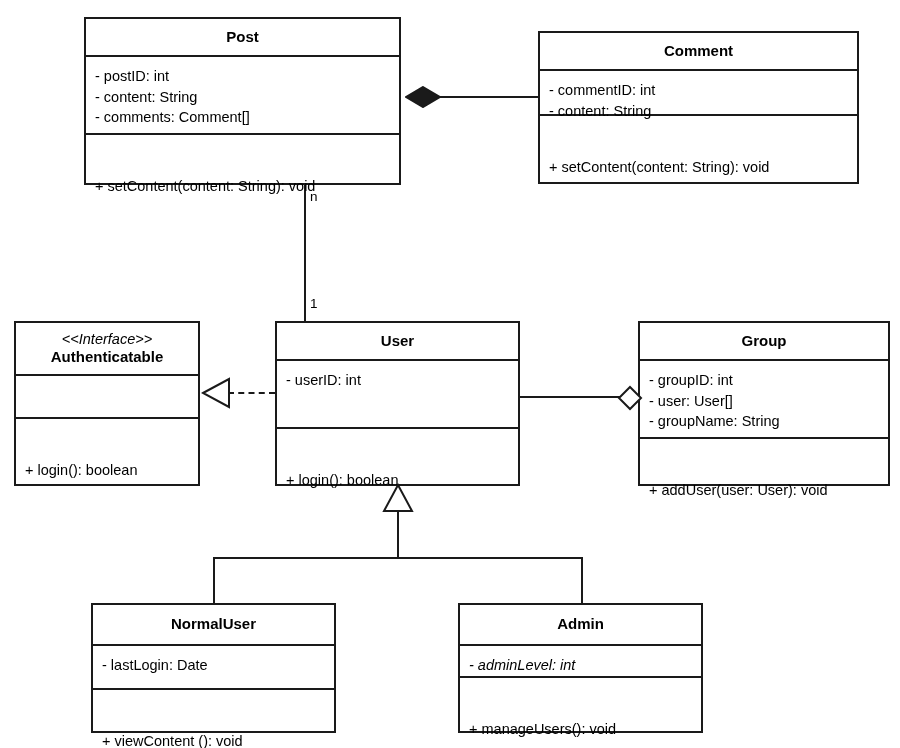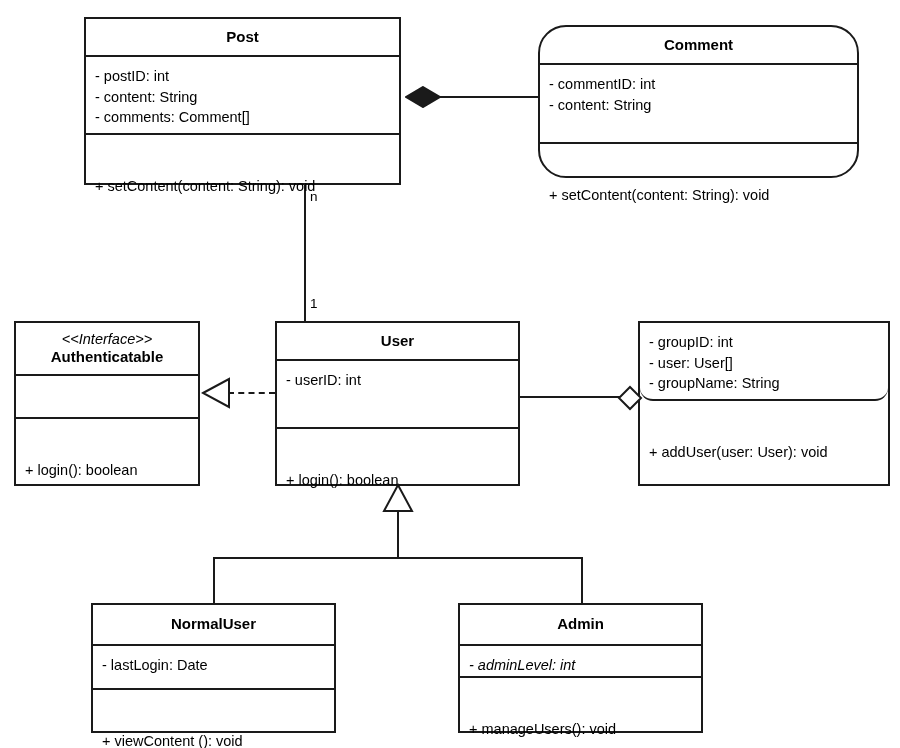--- a/index.html
+++ b/index.html
@@ -144,25 +144,25 @@
     <div class="uml-compartment uml-members" style="height:78px;">
       <div class="uml-member">- postID: int</div>
       <div class="uml-member">- content: String</div>
       <div class="uml-member">- comments: Comment[]</div>
     </div>
     <div class="uml-compartment uml-members last">
       <div class="uml-member">+ setContent(content: String): void</div>
     </div>
   </div>
 
-  <div class="uml-class" style="left:538px; top:25px; width:321px; height:153px;border-radius:28px;">
+  <div class="uml-class" style="left:538px; top:31px; width:321px; height:153px;">
     <div class="uml-compartment uml-title" style="height:38px;">
       <span>Comment</span>
     </div>
-    <div class="uml-compartment uml-members" style="height:79px;">
+    <div class="uml-compartment uml-members" style="height:45px;">
       <div class="uml-member">- commentID: int</div>
       <div class="uml-member">- content: String</div>
     </div>
     <div class="uml-compartment uml-members last">
       <div class="uml-member">+ setContent(content: String): void</div>
     </div>
   </div>
 
   <div class="uml-class" style="left:14px; top:321px; width:186px; height:165px;">
     <div class="uml-compartment uml-title" style="height:53px;">
@@ -181,21 +181,24 @@
     </div>
     <div class="uml-compartment uml-members" style="height:68px;">
       <div class="uml-member">- userID: int</div>
     </div>
     <div class="uml-compartment uml-members last">
       <div class="uml-member">+ login(): boolean</div>
     </div>
   </div>
 
   <div class="uml-class" style="left:638px; top:321px; width:252px; height:165px;">
-    <div class="uml-compartment uml-members" style="height:78px;border-radius:13px;">
+    <div class="uml-compartment uml-title" style="height:38px;">
+      <span>Group</span>
+    </div>
+    <div class="uml-compartment uml-members" style="height:78px;">
       <div class="uml-member">- groupID: int</div>
       <div class="uml-member">- user: User[]</div>
       <div class="uml-member">- groupName: String</div>
     </div>
     <div class="uml-compartment uml-members last">
       <div class="uml-member">+ addUser(user: User): void</div>
     </div>
   </div>
 
   <div class="uml-class" style="left:91px; top:603px; width:245px; height:130px;">

